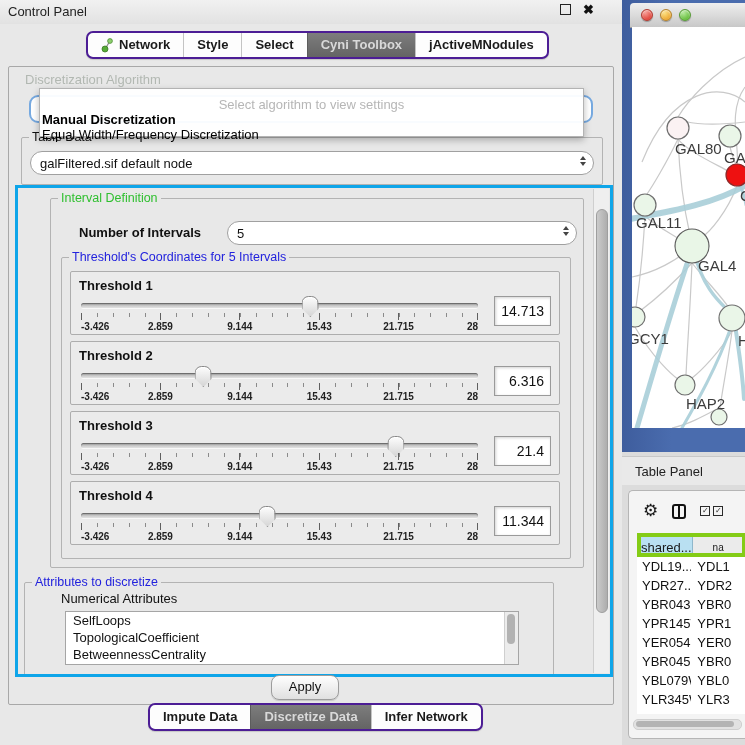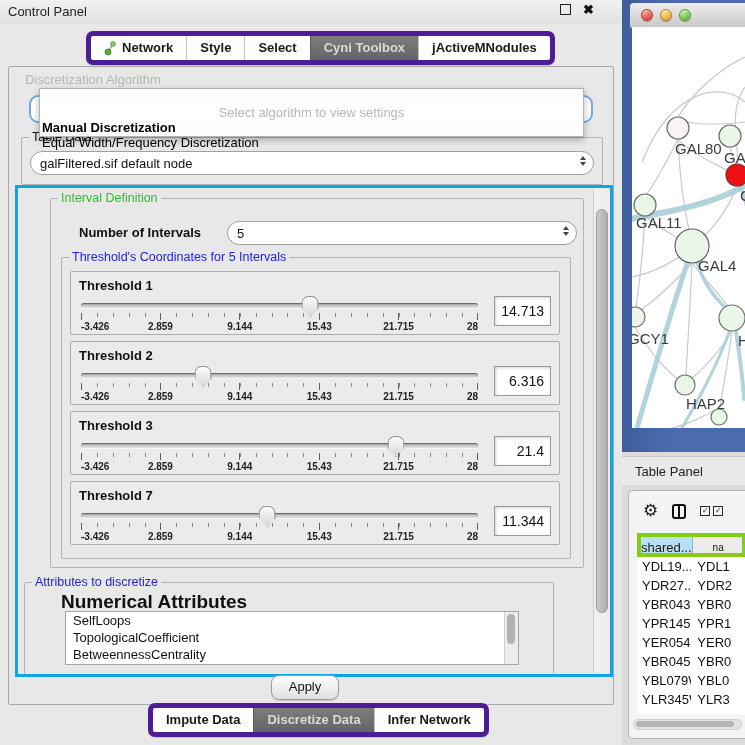--- a/index.html
+++ b/index.html
@@ -8,36 +8,36 @@
 
   
   .control-panel{position:absolute;left:0;top:0;width:622px;height:745px;background:#e8e8e8;border-right:1px solid #c2c2c2;}
   .cp-titlebar{position:absolute;left:0;top:0;width:100%;height:24px;background:linear-gradient(#f1f1f1,#e2e2e2);}
   .cp-title{position:absolute;left:8px;top:4px;font-size:13px;color:#222;}
   .win-btns{position:absolute;right:28px;top:3px;display:flex;gap:12px;align-items:center;}
   .float-ic{width:9px;height:9px;border:1.5px solid #222;display:inline-block;}
   .close-ic{font-size:13px;font-weight:bold;color:#111;line-height:13px;}
 
   
-  .tabbar{position:absolute;display:flex;border:5px solid #4c1d95;border-radius:7px;overflow:hidden;background:#fdfdfd;box-shadow:0 1px 1px rgba(0,0,0,.15);}
+  .tabbar{position:absolute;display:flex;border:2px solid #4c1d95;border-radius:7px;overflow:hidden;background:#fdfdfd;box-shadow:0 1px 1px rgba(0,0,0,.15);}
   .tabbar .tab{padding:0 13px;height:24px;line-height:24px;font-size:13px;font-weight:bold;color:#1a1a1a;white-space:nowrap;display:flex;align-items:center;gap:5px;}
   .tabbar .tab + .tab{border-left:1px solid #c4c4c4;}
   .tabbar .tab.sel{background:linear-gradient(#7d7d7d,#646464);color:#d9d9d9;border-left-color:#5c5c5c;}
   .top-tabs{left:86px;top:31px;}
   .bot-tabs{left:148px;top:703px;}
 
   
   .outer-group{position:absolute;left:8px;top:66px;width:604px;height:637px;border:1px solid #a8a8a8;border-radius:2px;background:#e8e8e8;}
 
   .ghost-label{position:absolute;left:16px;top:5px;font-size:13px;color:#b2b8b2;z-index:1;}
   .ghost-combo{position:absolute;left:20px;top:28px;width:560px;height:24px;background:#fff;border:2px solid #76a9e0;border-radius:9px;z-index:2;}
 
   
   .popup{position:absolute;left:30px;top:21px;width:543px;height:47px;background:rgba(255,255,255,.95);border:1px solid #b3b3b3;box-shadow:0 3px 7px rgba(0,0,0,.28);z-index:50;}
-  .popup .prompt{margin-top:16px;text-align:center;font-size:13px;color:#b6b6b6;}
+  .popup .prompt{margin-top:8px;text-align:center;font-size:13px;color:#b6b6b6;}
   .popup .opt{font-size:13px;color:#000;padding-left:2px;line-height:15px;}
   .popup .opt.b{font-weight:bold;}
 
   
   .tgroup{position:absolute;border:1px solid #b3b3b3;border-radius:2px;}
   .tgroup > .glabel{position:absolute;top:-8px;left:7px;background:#e8e8e8;padding:0 3px;font-size:12.5px;white-space:nowrap;}
   .glabel.black{color:#111;}
   .glabel.green{color:#2ebf2e;}
   .glabel.blue{color:#2222dd;}
 
@@ -68,21 +68,21 @@
   .tick-labels span{position:absolute;top:0;transform:translateX(-50%);white-space:nowrap;}
   .tick-labels span:nth-child(1){left:0;transform:none;}
   .tick-labels span:nth-child(2){left:20%;}
   .tick-labels span:nth-child(3){left:40%;}
   .tick-labels span:nth-child(4){left:60%;}
   .tick-labels span:nth-child(5){left:80%;}
   .tick-labels span:nth-child(6){left:100%;transform:translateX(-100%);}
   .vbox{width:57px;height:30px;background:#fff;border:1px solid #9a9a9a;box-shadow:inset 1px 1px 3px rgba(0,0,0,.18);font-size:14px;color:#111;text-align:right;padding:0 6px;line-height:28px;box-sizing:border-box;}
 
   
-  .attr-sub{position:absolute;left:8px;top:8px;font-size:19px;font-weight:bold;color:#111;padding-left:28px;}
+  .attr-sub{position:absolute;left:8px;top:8px;font-size:13px;font-weight:normal;color:#111;padding-left:28px;}
   .attr-list{position:absolute;left:40px;top:28px;width:452px;height:52px;background:#fff;border:1px solid #a5a5a5;overflow:hidden;font-size:13px;color:#111;}
   .attr-list .item{line-height:17px;padding-left:7px;white-space:nowrap;}
   .attr-scroll{position:absolute;right:0;top:0;width:13px;height:100%;background:#ececec;border-left:1px solid #cfcfcf;}
   .attr-scroll .thumb{position:absolute;left:2px;top:2px;width:8px;height:30px;background:#b2b2b2;border-radius:4px;}
 
   .apply-btn{position:absolute;left:262px;top:608px;width:66px;height:23px;background:linear-gradient(#fefefe,#e0e0e0);border:1px solid #9c9c9c;border-radius:8px;font-size:13px;color:#111;text-align:center;line-height:21px;box-shadow:0 1px 1px rgba(0,0,0,.15);}
 
   
   .net-window{position:absolute;left:622px;top:0;width:123px;height:452px;background:linear-gradient(90deg,#3e5d9d,#4a6cae 40%);}
   .net-titlebar{position:absolute;left:8px;top:3px;right:0;height:24px;background:linear-gradient(#efefef,#c8c8c8);border-bottom:1px solid #9a9a9a;border-radius:4px 0 0 0;}
@@ -246,21 +246,21 @@
                       <span>15.43</span>
                       <span>21.715</span>
                       <span>28</span>
                     </div>
                   </div>
                   <div class="vbox">21.4</div>
                 </div>
               </div>
 
               <div class="tbox">
-                <div class="t-title">Threshold 7</div>
+                <div class="t-title">Threshold 4</div>
                 <div class="t-row">
                   <div class="slider">
                     <div class="track"></div>
                     <div class="thumb-h" style="left: 47%;"></div>
                     <div class="ticks"></div>
                     <div class="tick-labels">
                       <span>-3.426</span>
                       <span>2.859</span>
                       <span>9.144</span>
                       <span>15.43</span>

